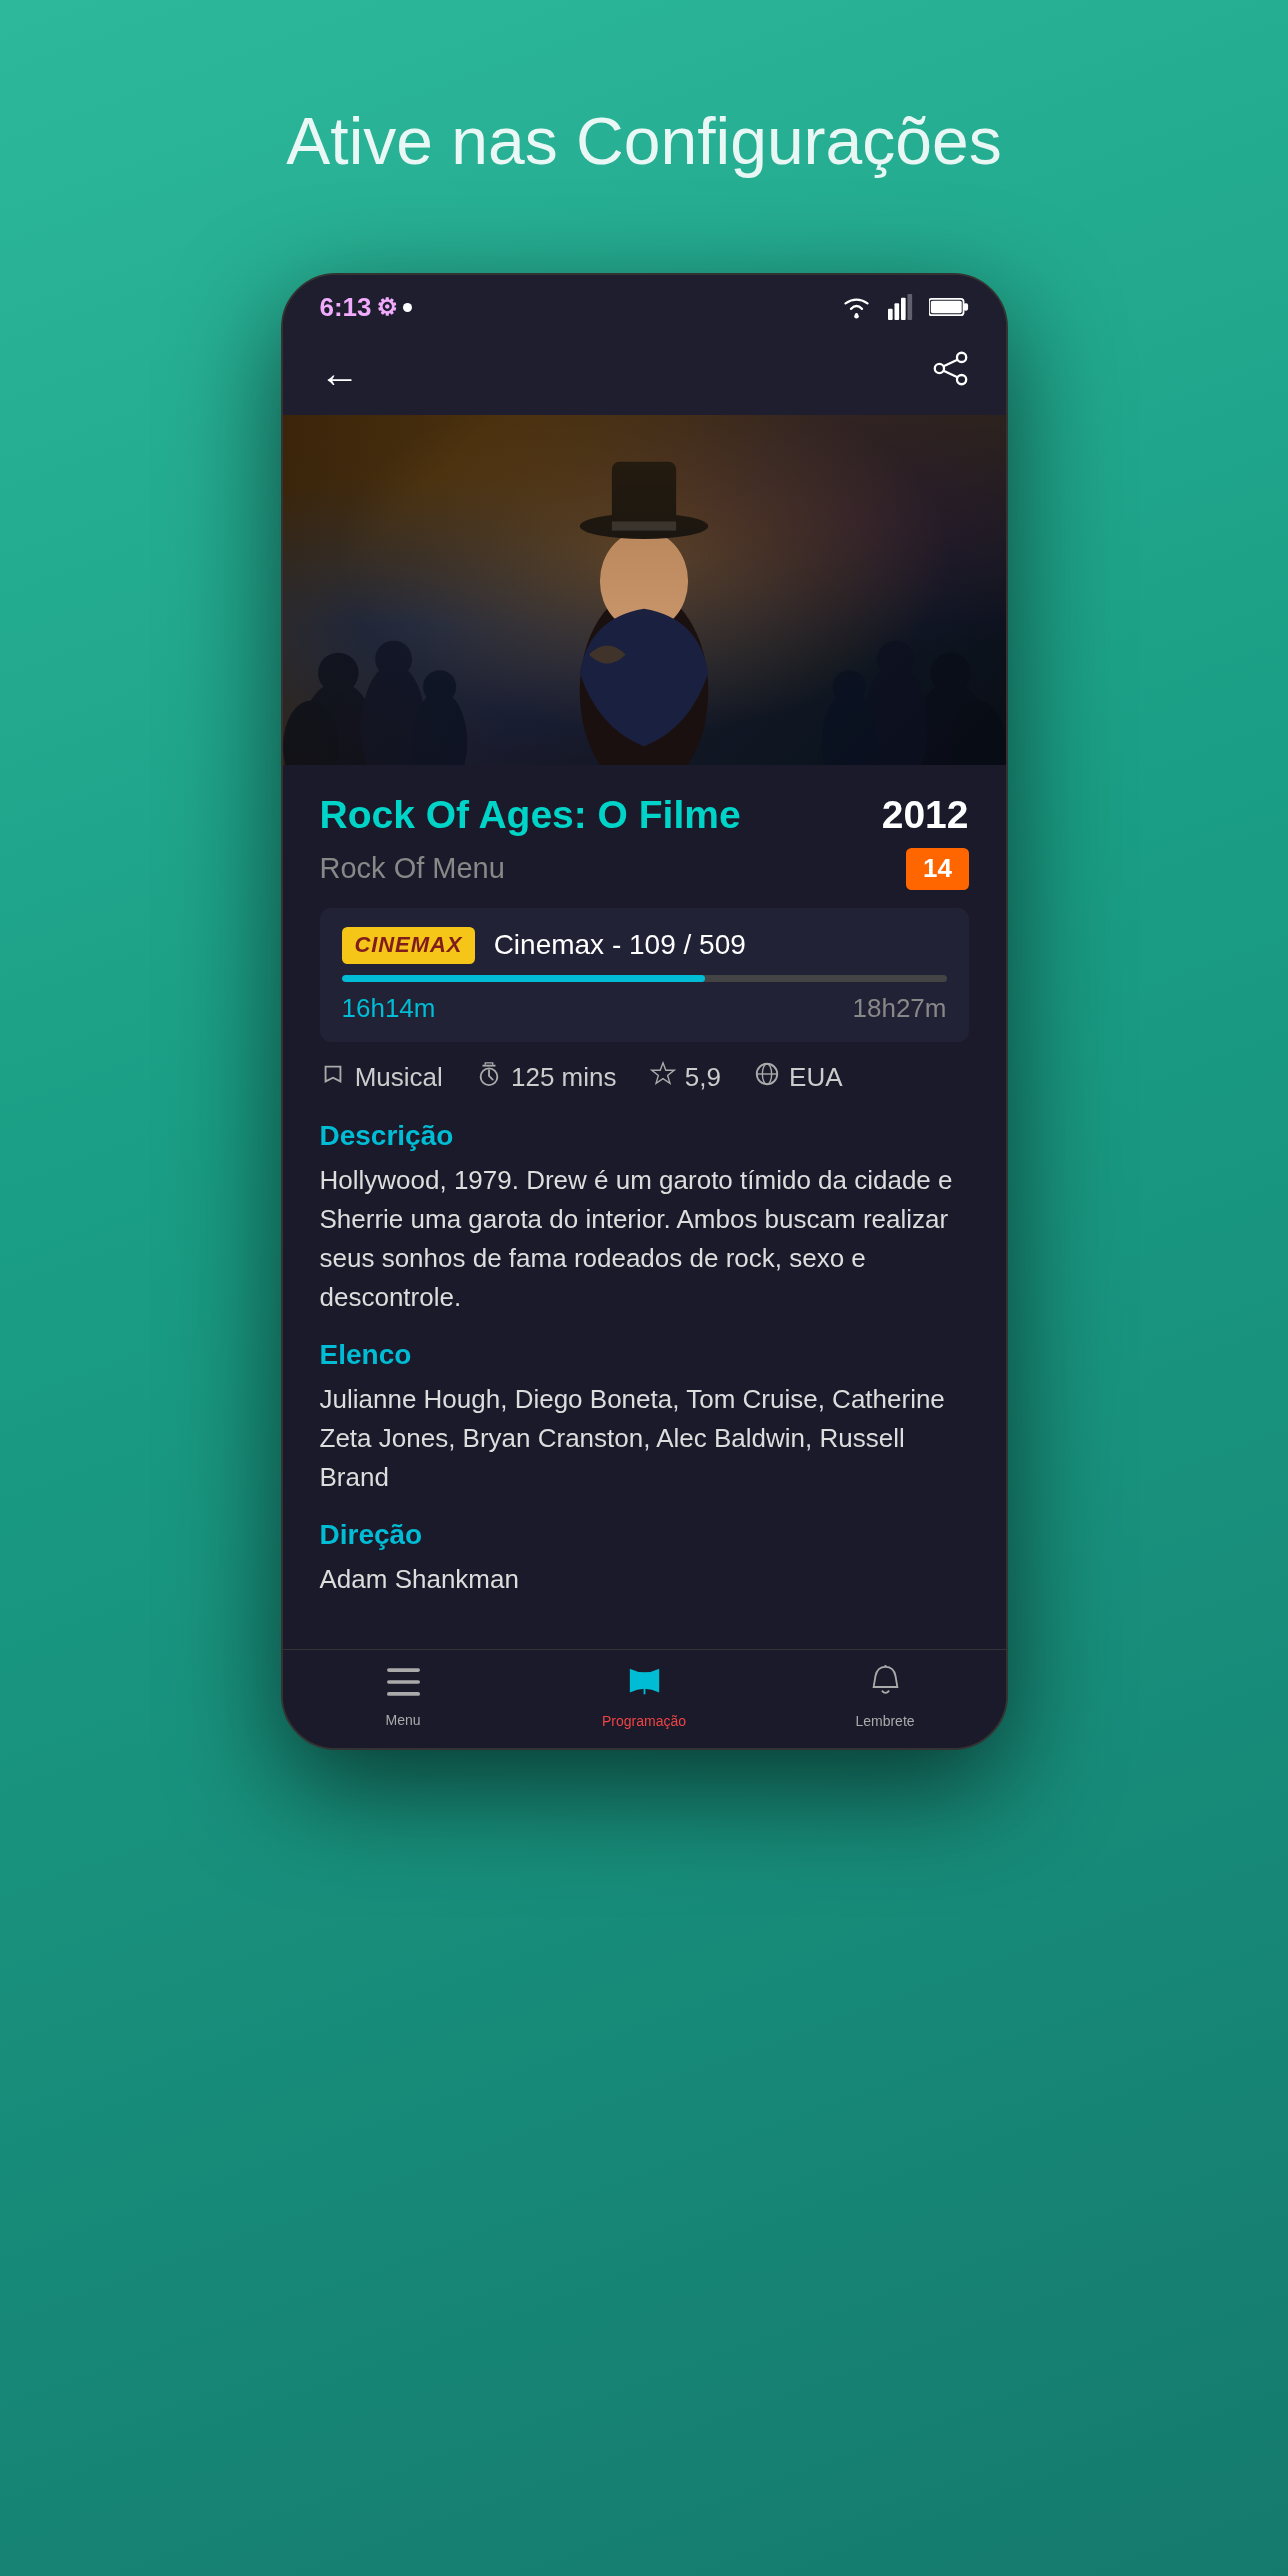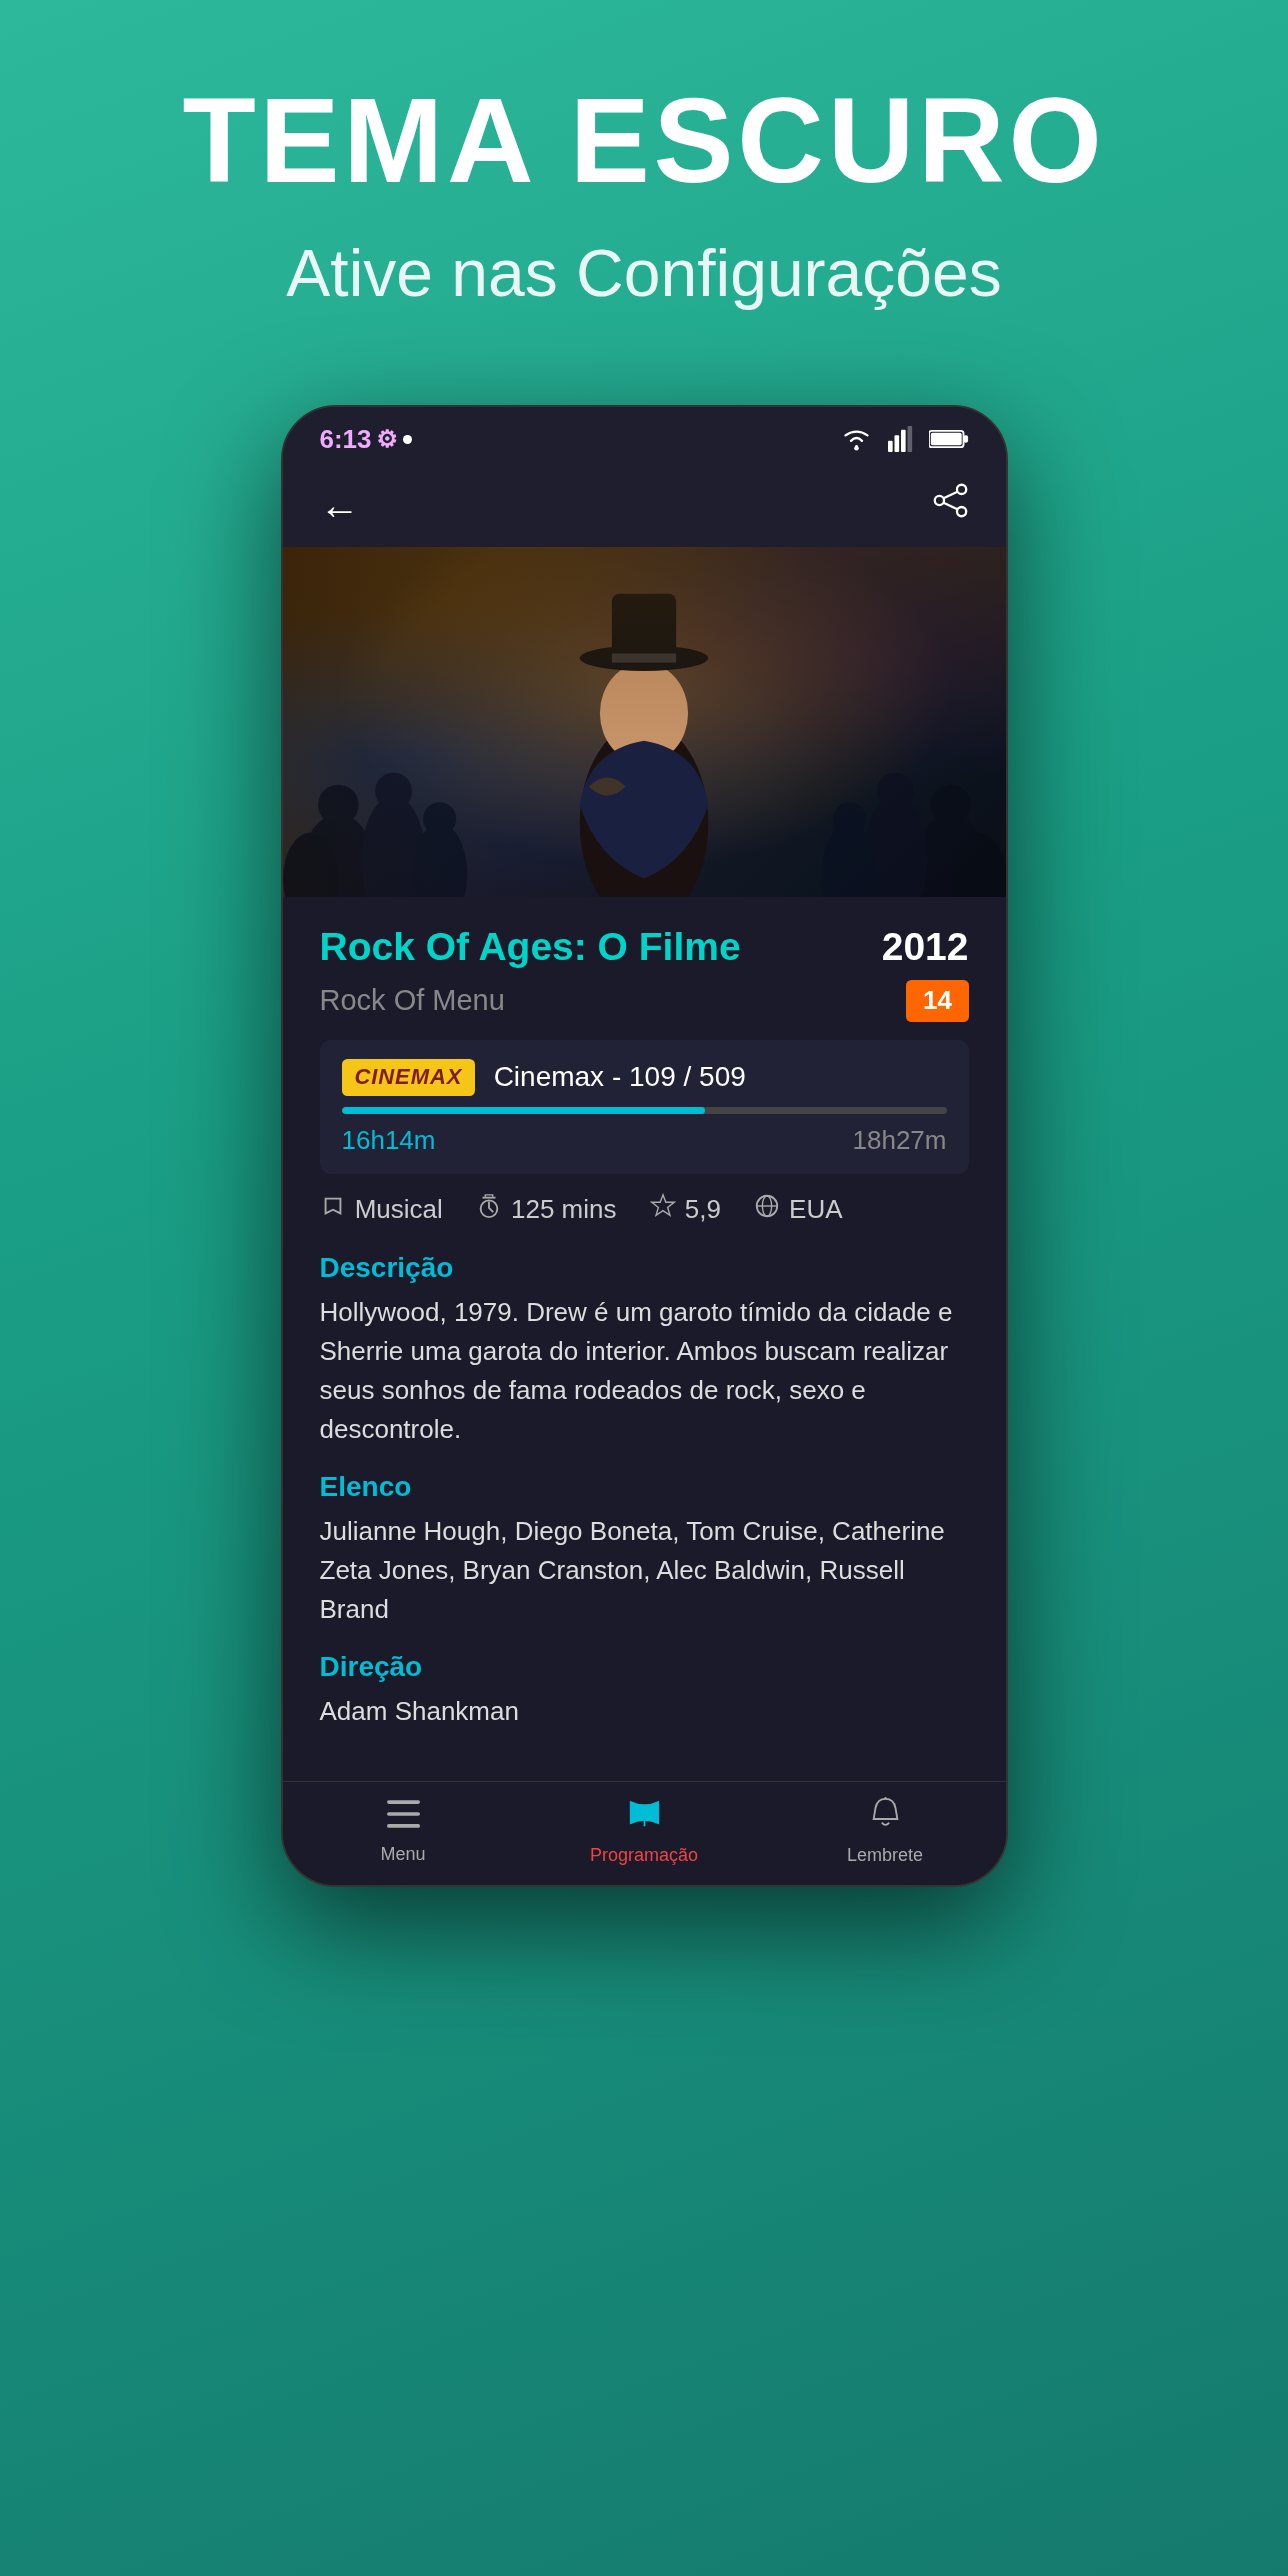--- a/index.html
+++ b/index.html
@@ -276,40 +276,39 @@
       flex-direction: column;
       align-items: center;
       gap: 7.4px;
       cursor: pointer;
       min-width: 147px;
     }
     .nav-icon {
       font-size: 33px;
     }
     .nav-label {
-      font-size: 18px;
+      font-size: 14px;
       text-align: center;
     }
     .nav-item.active .nav-icon,
     .nav-item.active .nav-label {
       color: #ef4444;
     }
     .nav-item:not(.active) .nav-icon,
     .nav-item:not(.active) .nav-label {
       color: #aaaaaa;
     }
 
     
     .svg-icon { display: inline-block; vertical-align: middle; }
   </style>
 </head>
 <body>
 
 <div class="top-section">
-  <div class="main-title">TEMA ESCURO</div>
   <div class="sub-title">Ative nas Configurações</div>
 </div>
 
 <div class="phone-wrapper">
   <div class="phone">
 
     <div class="status-bar">
       <div class="status-left">
         <span>6:13</span>
         <span class="status-gear">⚙</span>

